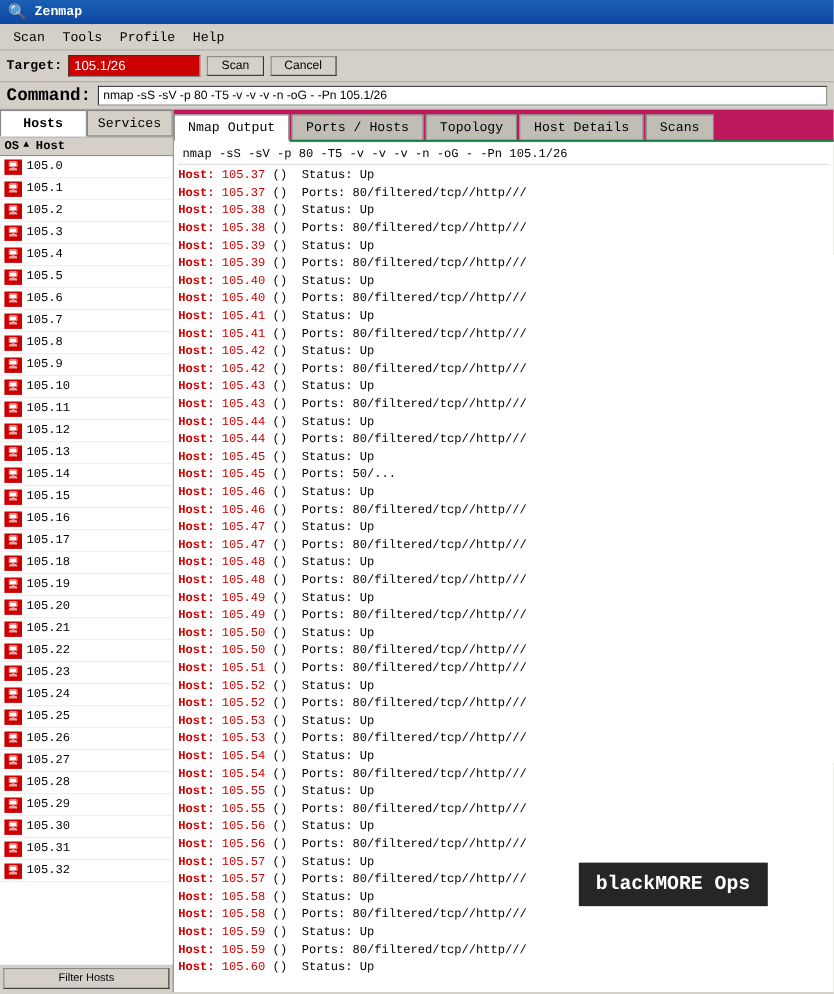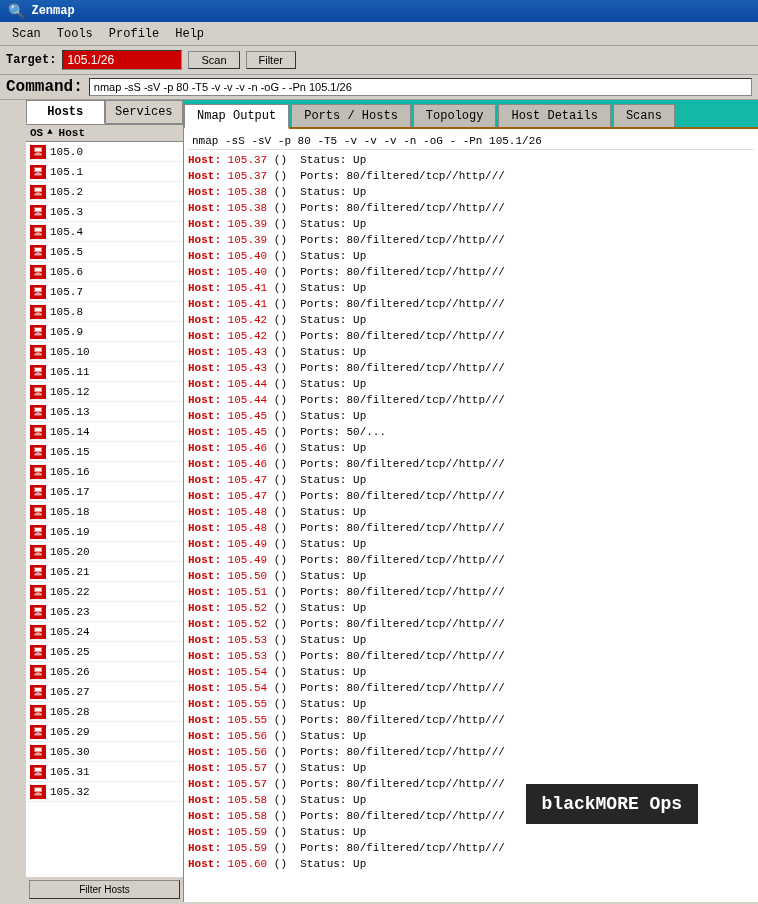--- a/index.html
+++ b/index.html
@@ -68,21 +68,20 @@
       border: 1px inset #888;
       padding: 2px 4px;
       font-size: 11px;
       flex: 1;
     }
     
     
     #main {
       display: flex;
       height: calc(904px - 22px - 24px - 30px - 26px);
-      padding-left: 26px;
     }
     
     
     #left-panel {
       width: 158px;
       background: #d4d0c8;
       border-right: 1px solid #888;
       display: flex;
       flex-direction: column;
     }
@@ -149,22 +148,22 @@
     #right-panel {
       flex: 1;
       display: flex;
       flex-direction: column;
       overflow: hidden;
     }
     
     
     #tabs {
       display: flex;
-      background: #14b8a6;
-      border-bottom: 2px solid #a16207;
+      background: #be185d;
+      border-bottom: 2px solid #15803d;
       padding-top: 4px;
     }
     .tab {
       padding: 4px 12px;
       font-size: 12px;
       cursor: pointer;
       border: 1px solid #888;
       border-bottom: none;
       background: #c0bdb5;
       margin-right: 2px;
@@ -233,21 +232,21 @@
   <span class="menu-item">Scan</span>
   <span class="menu-item">Tools</span>
   <span class="menu-item">Profile</span>
   <span class="menu-item">Help</span>
 </div>
 
 <div id="toolbar">
   <label>Target:</label>
   <input id="target-input" type="text" value="105.1/26" style="">
   <button style="padding:2px 12px;font-size:11px;background:#d4d0c8;border:1px outset #888;cursor:pointer;">Scan</button>
-  <button style="padding:2px 12px;font-size:11px;background:#d4d0c8;border:1px outset #888;cursor:pointer;">Filter</button>
+  <button style="padding:2px 12px;font-size:11px;background:#d4d0c8;border:1px outset #888;cursor:pointer;">Cancel</button>
 </div>
 
 <div id="commandbar">
   <label>Command:</label>
   <input id="command-input" type="text" value="nmap -sS -sV -p 80 -T5 -v -v -v -n -oG - -Pn 105.1/26" style="">
 </div>
 
 <div id="main">
 
   <div id="left-panel">
@@ -430,20 +429,21 @@
           <div class="output-line"><span class="host-label">Host:</span><span style="color: rgb(204, 0, 0);"> 105.45</span><span> ()  Ports: 50/...</span></div>
           <div class="output-line"><span class="host-label">Host:</span><span style="color: rgb(204, 0, 0);"> 105.46</span><span> ()  Status: Up</span></div>
           <div class="output-line"><span class="host-label">Host:</span><span style="color: rgb(204, 0, 0);"> 105.46</span><span> ()  Ports: 80/filtered/tcp//http///</span></div>
           <div class="output-line"><span class="host-label">Host:</span><span style="color: rgb(204, 0, 0);"> 105.47</span><span> ()  Status: Up</span></div>
           <div class="output-line"><span class="host-label">Host:</span><span style="color: rgb(204, 0, 0);"> 105.47</span><span> ()  Ports: 80/filtered/tcp//http///</span></div>
           <div class="output-line"><span class="host-label">Host:</span><span style="color: rgb(204, 0, 0);"> 105.48</span><span> ()  Status: Up</span></div>
           <div class="output-line"><span class="host-label">Host:</span><span style="color: rgb(204, 0, 0);"> 105.48</span><span> ()  Ports: 80/filtered/tcp//http///</span></div>
           <div class="output-line"><span class="host-label">Host:</span><span style="color: rgb(204, 0, 0);"> 105.49</span><span> ()  Status: Up</span></div>
           <div class="output-line"><span class="host-label">Host:</span><span style="color: rgb(204, 0, 0);"> 105.49</span><span> ()  Ports: 80/filtered/tcp//http///</span></div>
           <div class="output-line"><span class="host-label">Host:</span><span style="color: rgb(204, 0, 0);"> 105.50</span><span> ()  Status: Up</span></div>
+          <div class="output-line"><span class="host-label">Host:</span><span style="color: rgb(204, 0, 0);"> 105.50</span><span> ()  Ports: 80/filtered/tcp//http///</span></div>
           <div class="output-line"><span class="host-label">Host:</span><span style="color: rgb(204, 0, 0);"> 105.51</span><span> ()  Ports: 80/filtered/tcp//http///</span></div>
           <div class="output-line"><span class="host-label">Host:</span><span style="color: rgb(204, 0, 0);"> 105.52</span><span> ()  Status: Up</span></div>
           <div class="output-line"><span class="host-label">Host:</span><span style="color: rgb(204, 0, 0);"> 105.52</span><span> ()  Ports: 80/filtered/tcp//http///</span></div>
           <div class="output-line"><span class="host-label">Host:</span><span style="color: rgb(204, 0, 0);"> 105.53</span><span> ()  Status: Up</span></div>
           <div class="output-line"><span class="host-label">Host:</span><span style="color: rgb(204, 0, 0);"> 105.53</span><span> ()  Ports: 80/filtered/tcp//http///</span></div>
           <div class="output-line"><span class="host-label">Host:</span><span style="color: rgb(204, 0, 0);"> 105.54</span><span> ()  Status: Up</span></div>
           <div class="output-line"><span class="host-label">Host:</span><span style="color: rgb(204, 0, 0);"> 105.54</span><span> ()  Ports: 80/filtered/tcp//http///</span></div>
           <div class="output-line"><span class="host-label">Host:</span><span style="color: rgb(204, 0, 0);"> 105.55</span><span> ()  Status: Up</span></div>
           <div class="output-line"><span class="host-label">Host:</span><span style="color: rgb(204, 0, 0);"> 105.55</span><span> ()  Ports: 80/filtered/tcp//http///</span></div>
           <div class="output-line"><span class="host-label">Host:</span><span style="color: rgb(204, 0, 0);"> 105.56</span><span> ()  Status: Up</span></div>

